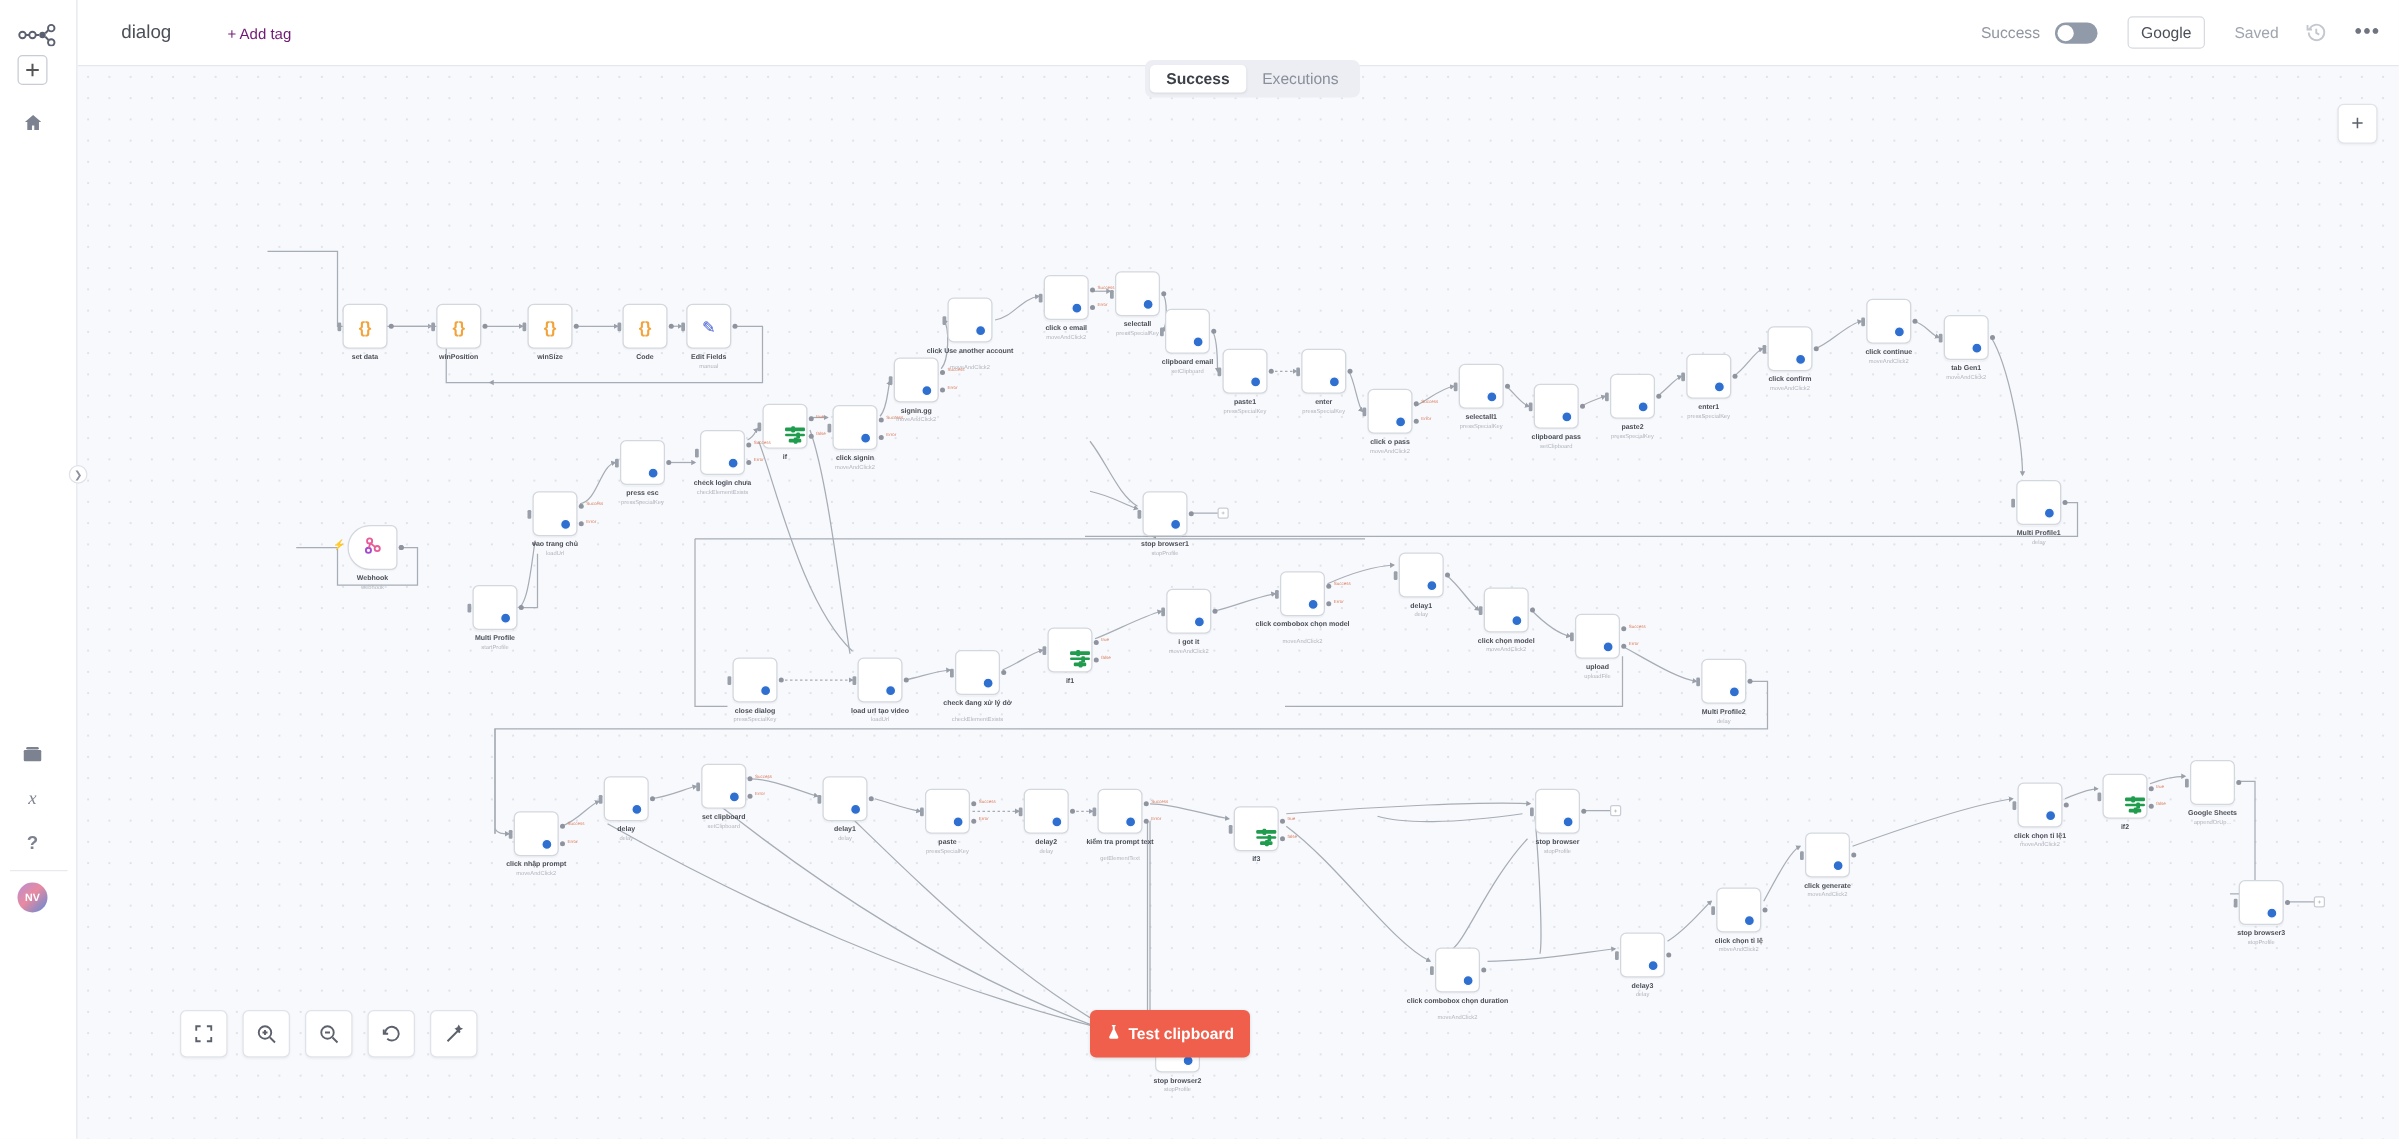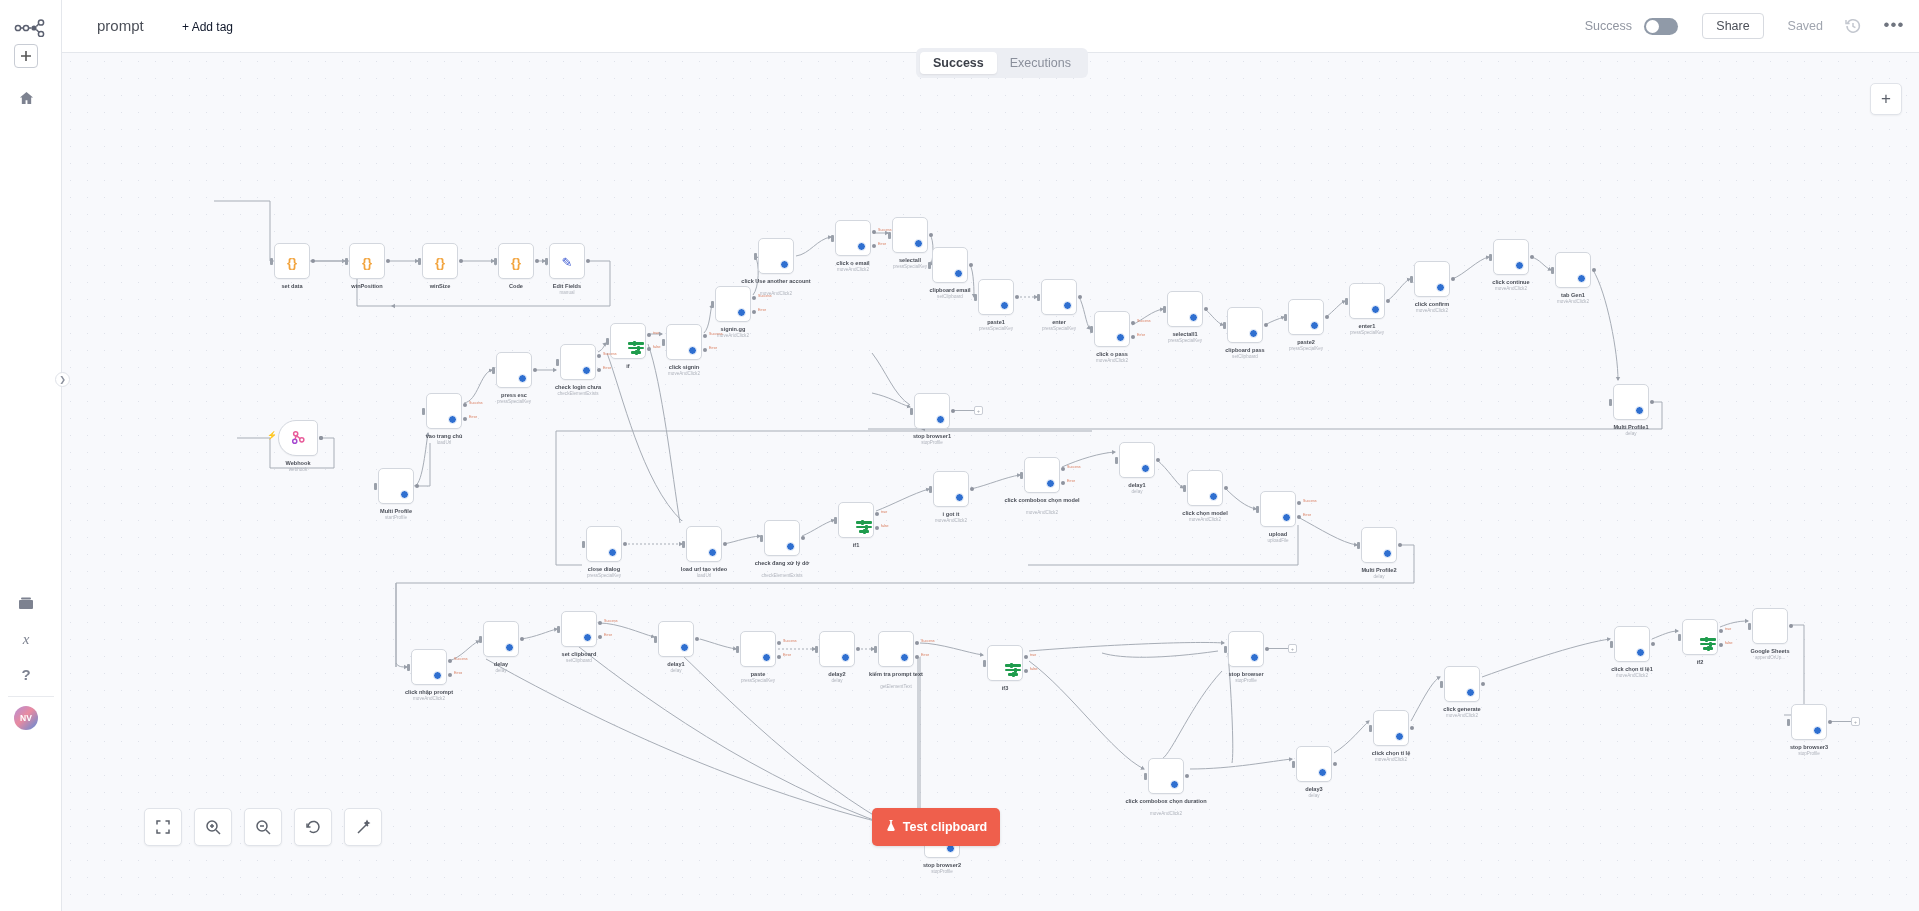--- a/index.html
+++ b/index.html
@@ -22,21 +22,21 @@
     background:linear-gradient(135deg,#b48fd6 0%,#e98aa0 45%,#5a8ad8 100%);
     display:flex; align-items:center; justify-content:center; cursor:pointer; }
   #rail .expander { position:absolute; left:55px; top:372px; width:15px; height:15px;
     border-radius:50%; background:#fff; border:1px solid #dfe2e8; color:#8b909c;
     font-size:8px; display:flex; align-items:center; justify-content:center; cursor:pointer; }
 
   
   #header { position:absolute; left:62px; top:0; width:1857px; height:53px;
     background:#fff; border-bottom:1px solid #e4e7ec; z-index:20; }
   #wfname { position:absolute; left:35px; top:17px; font-size:15px; color:#4b4f58; cursor:text; }
-  #addtag { position:absolute; left:120px; top:20px; font-size:12px; color:#0f172a; cursor:pointer; }
+  #addtag { position:absolute; left:120px; top:20px; font-size:12px; color:#701a75; cursor:pointer; }
   #inactive-label { position:absolute; right:287px; top:19px; font-size:12.5px; color:#9196a1; }
   #toggle { position:absolute; right:241px; top:18px; width:34px; height:17px;
     border-radius:9px; background:#909aa8; cursor:pointer; }
   #toggle .knob { position:absolute; left:2px; top:2px; width:13px; height:13px;
     border-radius:50%; background:#fff; }
   #share { position:absolute; right:155px; top:13px; width:62px; height:26px;
     border:1px solid #d7dae0; border-radius:4px; background:#fff; font-size:12.5px;
     color:#4b4f58; cursor:pointer; }
   #saved { position:absolute; right:96px; top:19px; font-size:12.5px; color:#a0a5af; }
   #history { position:absolute; right:55px; top:17px; width:20px; height:20px;
@@ -146,27 +146,27 @@
   </div>
   <div class="rico" style="top:662px">
     <span style="font-weight:bold;font-size:15px;">?</span>
   </div>
   <div class="sep" style="top:696px"></div>
   <div class="avatar">NV</div>
   <div class="expander">❯</div>
 </div>
 
 <div id="header">
-  <div id="wfname">prompt</div>
+  <div id="wfname">dialog</div>
   <div id="addtag">+ Add tag</div>
   <div id="inactive-label">Success</div>
   <div id="toggle">
       <div class="knob"></div>
     </div>
-  <button id="share">Share</button>
+  <button id="share">Google</button>
   <div id="saved">Saved</div>
   <div id="history">
     <svg width="18" height="18" viewBox="0 0 18 18" fill="none" stroke="#c3c7cf" stroke-width="1.5">
       <path d="M3.5 6.5A6.2 6.2 0 1 1 3 9"></path>
         <path d="M2 3v3.6h3.6"></path>
         <path d="M9 6v3.3l2.4 1.4"></path>
     </svg>
   </div>
   <div id="dots">•••</div>
 </div>

